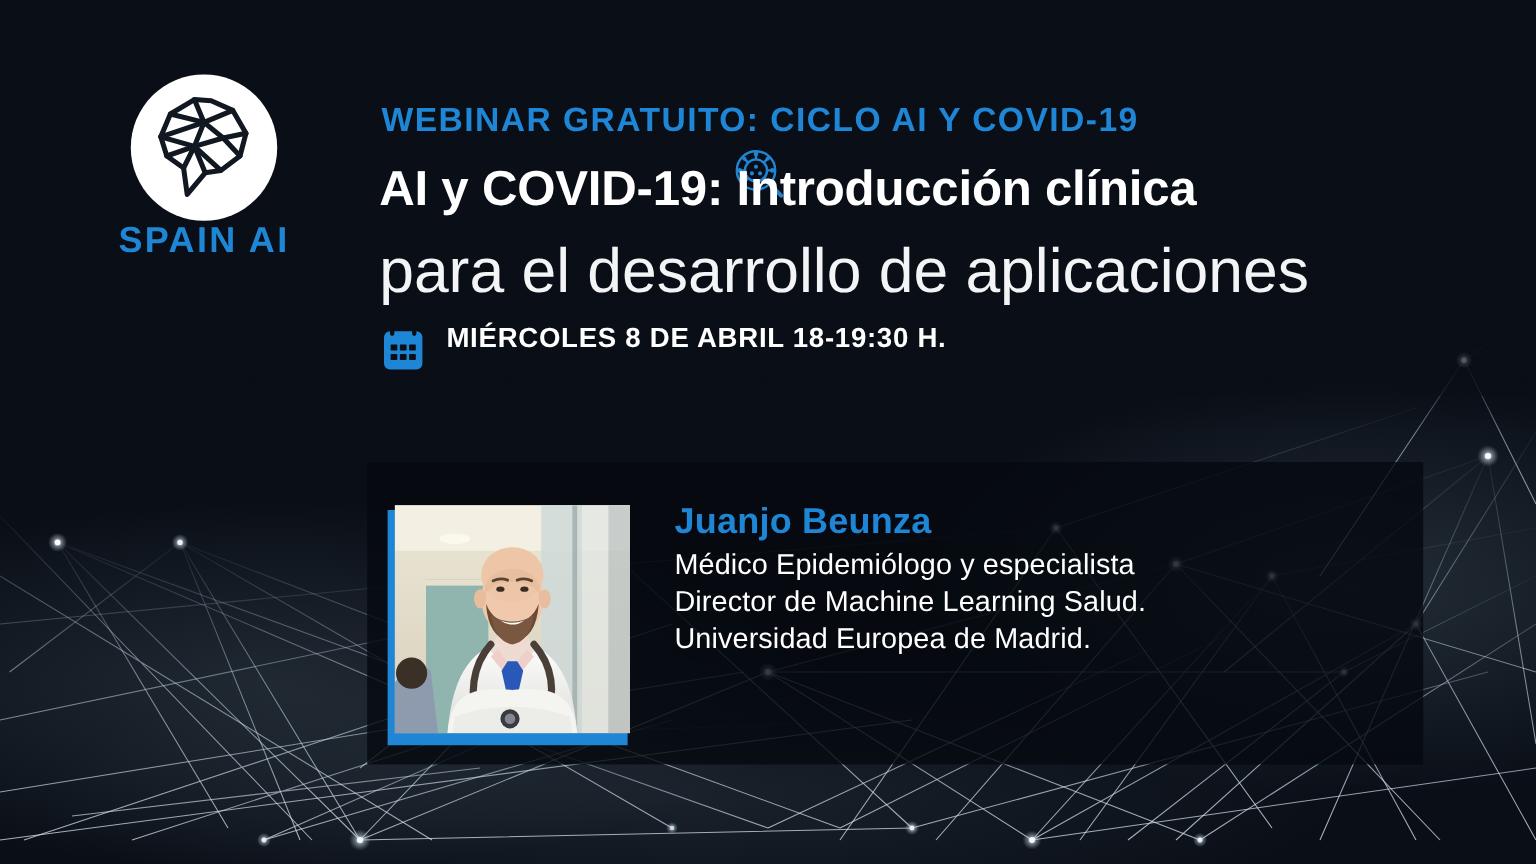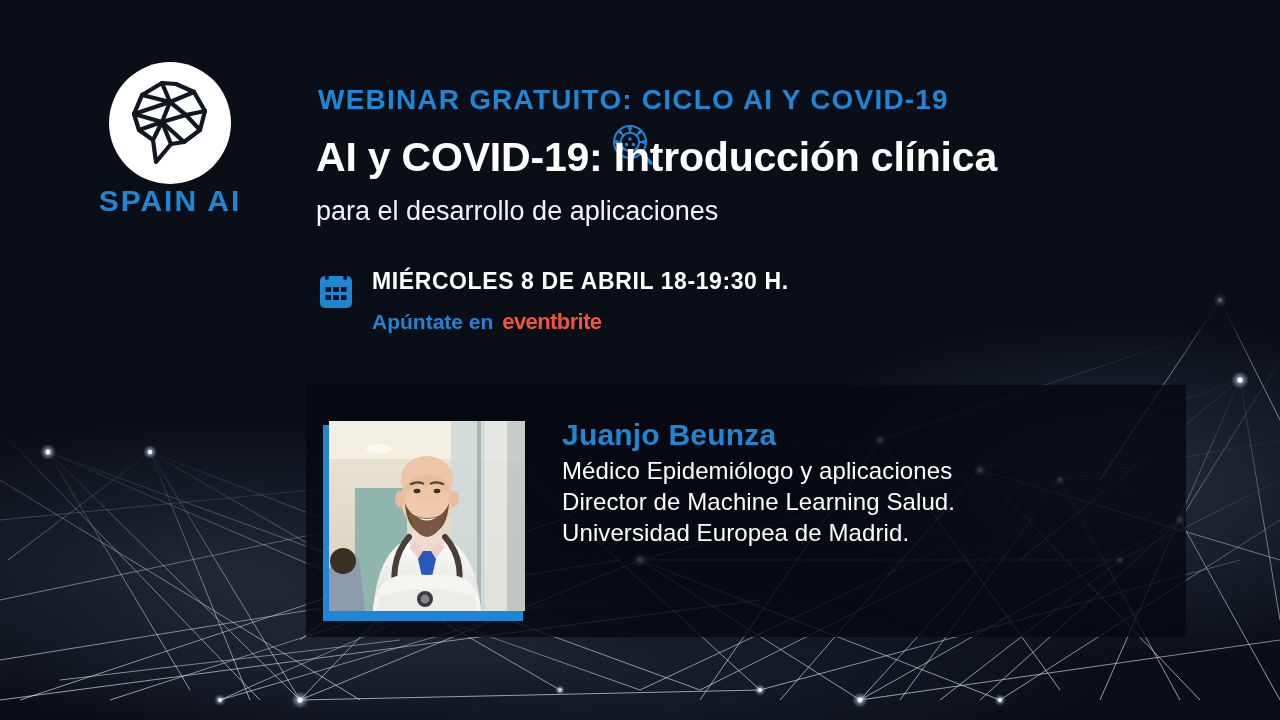--- a/index.html
+++ b/index.html
@@ -69,21 +69,21 @@
   }
   #virus-search-icon { display:block; margin-top:-4px; }
 
   #title-main {
     position:absolute; left:316px; top:134px;
     font-size:41px; font-weight:700; letter-spacing:-0.2px;
     color:#ffffff; white-space:nowrap;
   }
   #title-sub {
     position:absolute; left:316px; top:196px;
-    font-size:27px; font-weight:300; letter-spacing:0px;
+    font-size:52px; font-weight:300; letter-spacing:0px;
     color:#f2f4f6; white-space:nowrap;
   }
 
   
   #date-row {
     position:absolute; left:316px; top:268px;
     display:flex; align-items:flex-start; gap:16px;
   }
   #cal-icon { margin-top:4px; flex:none; }
   #date-lines { display:flex; flex-direction:column; gap:14px;text-align:center; }
@@ -293,24 +293,20 @@
         <rect x="9.5" y="15" width="5.6" height="5" rx="0.6"></rect>
         <rect x="17.2" y="15" width="5.6" height="5" rx="0.6"></rect>
         <rect x="24.9" y="15" width="5.6" height="5" rx="0.6"></rect>
         <rect x="9.5" y="23" width="5.6" height="5" rx="0.6"></rect>
         <rect x="17.2" y="23" width="5.6" height="5" rx="0.6"></rect>
         <rect x="24.9" y="23" width="5.6" height="5" rx="0.6"></rect>
       </g>
     </svg>
     <div id="date-lines">
       <div id="date-text">MIÉRCOLES 8 DE ABRIL 18-19:30 H.</div>
-      <div id="signup-line">
-        <span id="signup-label">Apúntate en</span>
-        <span id="eventbrite-logo">eventbrite</span>
-      </div>
     </div>
   </div>
 
   <div id="speaker-panel"></div>
 
   <div id="speaker-photo-frame">
     <div id="photo-accent"></div>
     <div id="speaker-photo">
       <svg width="196" height="190" viewBox="0 0 196 190">
         <defs>
@@ -368,18 +364,18 @@
         <path d="M44,190 C46,160 62,150 98,154 C134,150 150,160 152,190 Z" fill="#f4f4f0"></path>
         <path d="M50,176 q48,-16 96,0 l2,14 h-100 Z" fill="#ecece8"></path>
         <circle cx="96" cy="178" r="8" fill="#3a3b40"></circle>
         <circle cx="96" cy="178" r="4.4" fill="#82868e"></circle>
       </svg>
     </div>
   </div>
 
   <div id="speaker-text">
     <div id="speaker-name">Juanjo Beunza</div>
-    <div class="speaker-bio-line">Médico Epidemiólogo y aplicaciones</div>
+    <div class="speaker-bio-line">Médico Epidemiólogo y especialista</div>
     <div class="speaker-bio-line">Director de Machine Learning Salud.</div>
     <div class="speaker-bio-line">Universidad Europea de Madrid.</div>
   </div>
 
 </div>
 
 </body></html>

